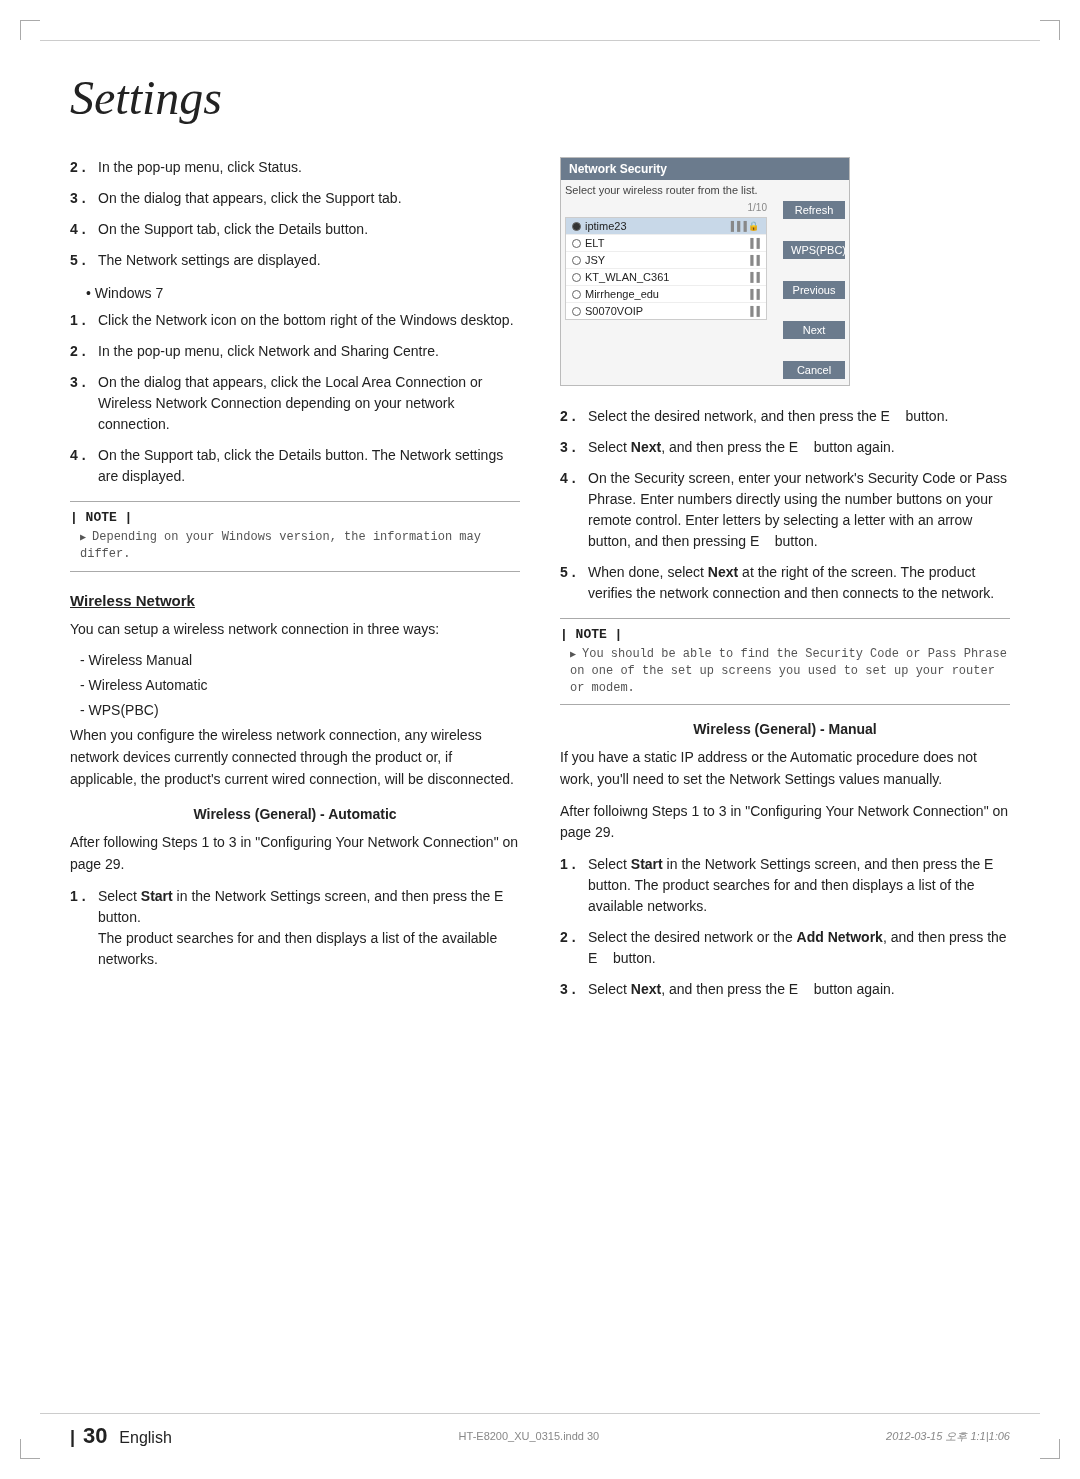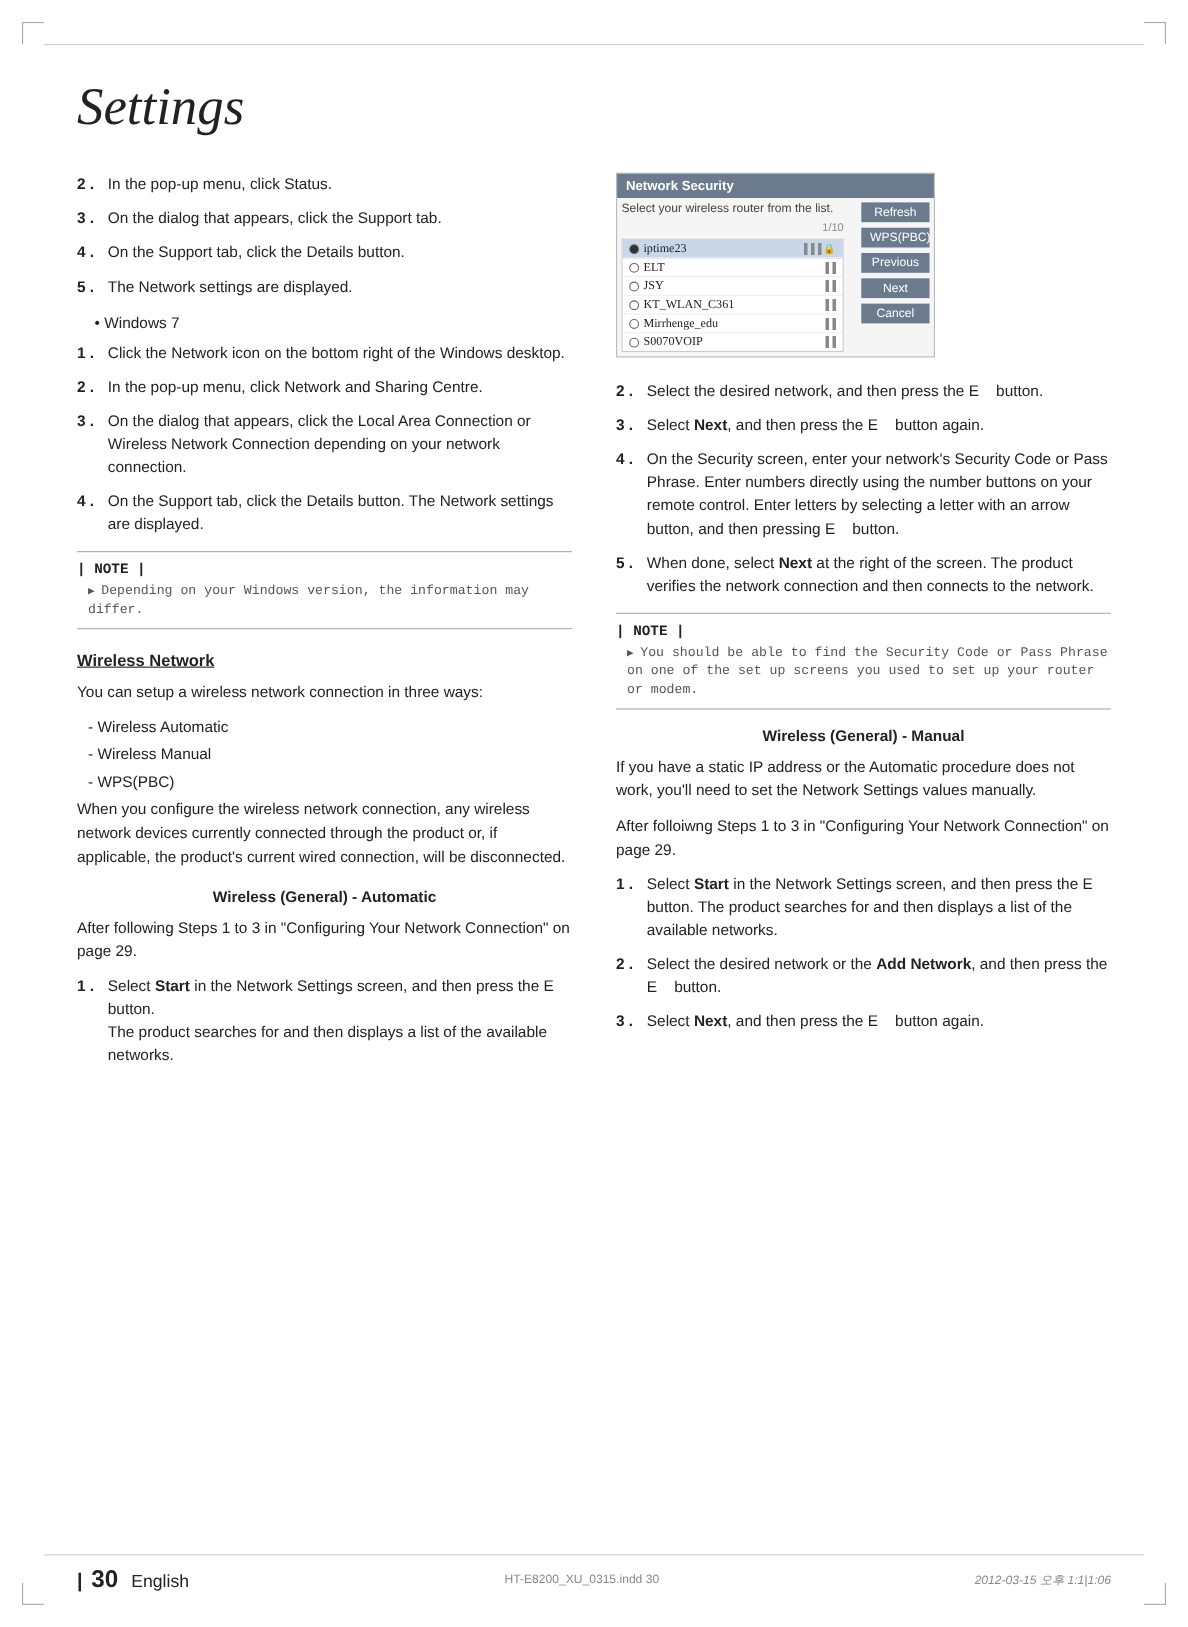--- a/index.html
+++ b/index.html
@@ -176,21 +176,20 @@
       border: 1px solid #ccc;
       background: #fff;
     }
     .network-item {
       display: flex;
       align-items: center;
       padding: 2px 6px;
       font-size: 11px;
       border-bottom: 1px solid #eee;
       justify-content: space-between;
-      font-family: Liberation Serif, serif;
     }
     .network-item:last-child { border-bottom: none; }
     .network-item.selected {
       background: #c8d8e8;
     }
     .network-item .net-name {
       display: flex;
       align-items: center;
       gap: 4px;
     }
@@ -229,20 +228,21 @@
       display: block;
       background: #6b7b8d;
       color: #fff;
       border: none;
       padding: 3px 8px;
       font-size: 11px;
       cursor: pointer;
       width: 62px;
       text-align: center;
       margin-bottom: 2px;
+      margin-top: 17px;
     }
 
     
     strong { font-weight: bold; }
 
     
     .footer {
       position: absolute;
       bottom: 30px;
       left: 70px;
@@ -341,22 +341,22 @@
 
       <div class="note-box">
         <div class="note-title">| NOTE |</div>
         <div class="note-content">Depending on your Windows version, the information may differ.</div>
       </div>
 
       <div class="section-heading">Wireless Network</div>
 
       <p class="para">You can setup a wireless network connection in three ways:</p>
 
+      <div class="dash-item">Wireless Manual</div>
       <div class="dash-item">Wireless Automatic</div>
-      <div class="dash-item">Wireless Manual</div>
       <div class="dash-item">WPS(PBC)</div>
 
       <p class="para" style="">When you configure the wireless network connection, any wireless network devices currently connected through the product or, if applicable, the product's current wired connection, will be disconnected.</p>
 
       <div class="sub-heading">Wireless (General) - Automatic</div>
 
       <p class="para">After following Steps 1 to 3 in "Configuring Your Network Connection" on page 29.</p>
 
       <div class="numbered-item">
         <span class="num">1 .</span>

